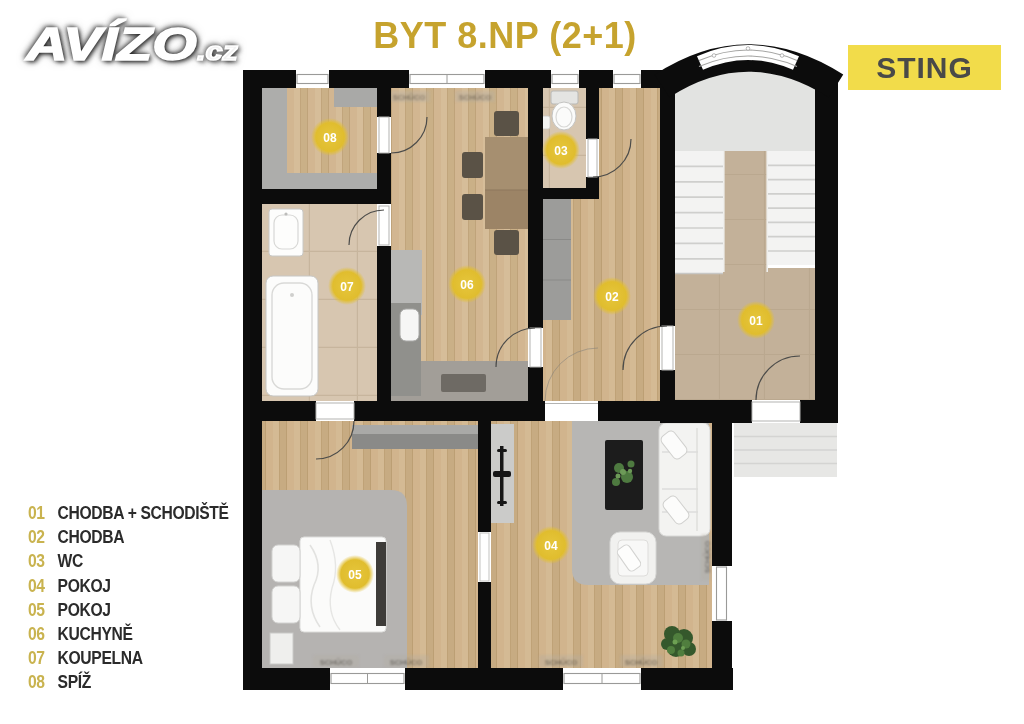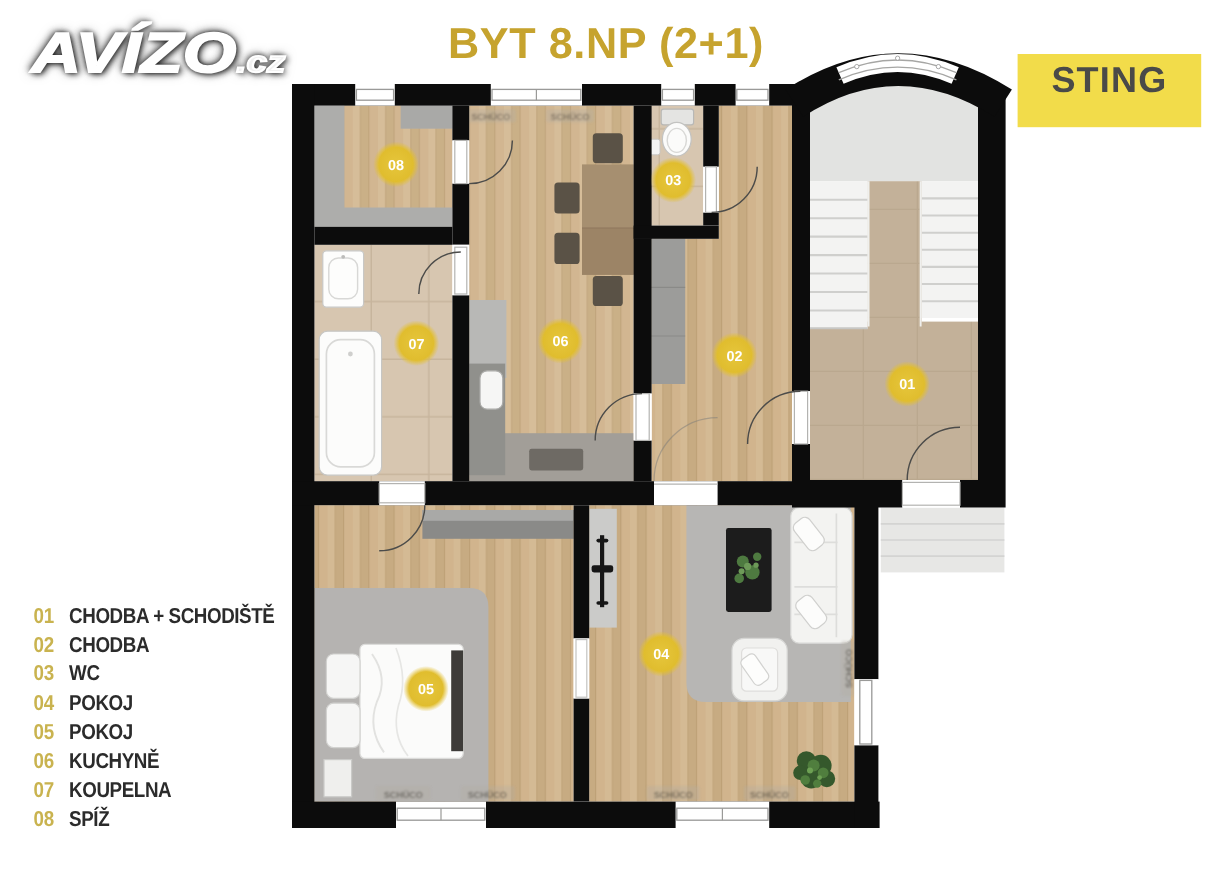--- a/index.html
+++ b/index.html
@@ -5,21 +5,21 @@
 html,body{margin:0;padding:0;width:1024px;height:724px;background:#fff;overflow:hidden;
 font-family:"Liberation Sans",sans-serif;}
 .abs{position:absolute;}
 .logo{left:26px;top:16px;font-size:47px;transform:scaleX(1.22);transform-origin:0 50%;font-weight:bold;font-style:italic;color:#fff;
 letter-spacing:0px;
 -webkit-text-stroke:1.6px #fff;
 text-shadow:0 0 4px rgba(20,20,20,.95),2px 2px 5px rgba(10,10,10,.8),-2px -2px 5px rgba(70,70,70,.55),0 0 9px rgba(60,60,60,.5);}
 .logo .cz{font-size:25px;color:#f2f2f2;}
 .title{left:245px;top:18px;width:520px;text-align:center;font-size:36px;line-height:1;
 font-weight:bold;color:#c6a32e;letter-spacing:.5px;}
-.sting{left:848px;top:45px;width:153px;height:61px;background:#f2dc4a;color:#4a4a48;
+.sting{left:848px;top:45px;width:153px;height:45px;background:#f2dc4a;color:#4a4a48;
 font-size:30px;font-weight:bold;text-align:center;line-height:46px;letter-spacing:1px;}
 .legend{left:28px;top:501px;transform:scaleX(.87);transform-origin:0 0;font-size:18px;font-weight:bold;color:#2b2b2b;line-height:24.2px;letter-spacing:-0.4px;white-space:nowrap;}
 .legend b{color:#c9b34f;display:inline-block;width:34px;font-weight:bold;}
 </style>
 </head>
 <body>
 
 <div class="abs logo">AVÍZO<span class="cz">.cz</span></div>
 
 <div class="abs title">BYT 8.NP (2+1)</div>

